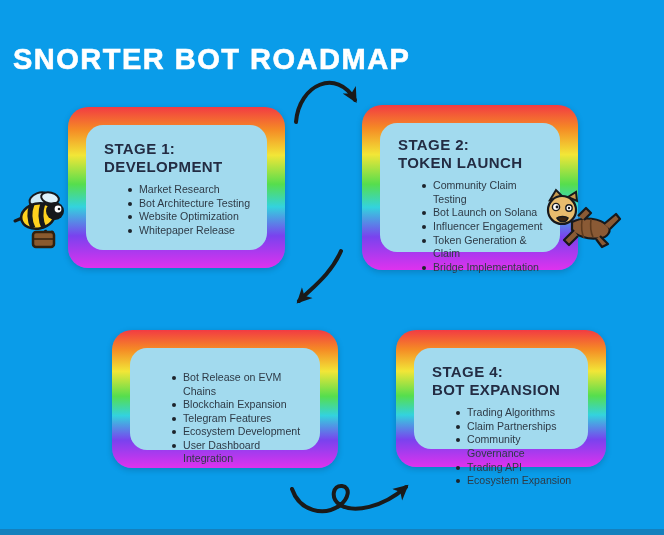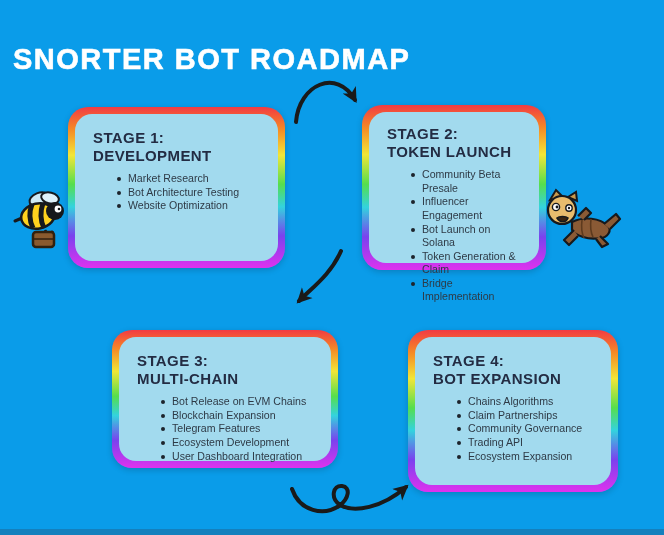--- a/index.html
+++ b/index.html
@@ -13,21 +13,21 @@
   .page-title{
     position:absolute;left:13px;top:14px;
     font-size:29px;font-weight:800;color:#ffffff;
     letter-spacing:1.5px;
     margin-top:29px;
     -webkit-text-stroke:0.6px #ffffff;
   }
   .card-frame{
     position:absolute;
     border-radius:20px;
-    padding:7px;
+    padding:18px;
     background:linear-gradient(180deg,#f23b43 0%,#f58a25 14%,#f2e637 30%,#56de4d 48%,#33d3de 62%,#7a42ee 80%,#df32ee 100%);
     box-shadow:0 2px 6px rgba(0,0,0,0.18);
     box-sizing:border-box;
   }
   .card-inner{
     width:100%;height:100%;
     border-radius:17px;
     background:#a2daee;
     box-sizing:border-box;
     padding:15px 8px 8px 18px;
@@ -74,64 +74,61 @@
   <div class="card-frame" style="left:68px;top:107px;width:217px;height:161px;">
     <div class="card-inner">
       <div class="stage-title">
         <span>STAGE 1:</span><br>
         <span>DEVELOPMENT</span>
       </div>
       <ul class="stage-list">
           <li>Market Research</li>
           <li>Bot Architecture Testing</li>
           <li>Website Optimization</li>
+          <li>Whitepaper Release</li>
         </ul>
     </div>
   </div>
 
-  <div class="card-frame" style="left:362px;top:105px;width:184px;height:165px;">
+  <div class="card-frame" style="left:362px;top:105px;width:216px;height:165px;">
     <div class="card-inner" style="padding-top:13px;">
       <div class="stage-title">
         <span>STAGE 2:</span><br>
         <span>TOKEN LAUNCH</span>
       </div>
       <ul class="stage-list">
-          <li>Community Beta Presale</li>
+          <li>Community Claim Testing</li>
+          <li>Bot Launch on Solana</li>
           <li>Influencer Engagement</li>
-          <li>Bot Launch on Solana</li>
           <li>Token Generation &amp; Claim</li>
           <li>Bridge Implementation</li>
         </ul>
     </div>
   </div>
 
   <div class="card-frame" style="left:112px;top:330px;width:226px;height:138px;">
     <div class="card-inner">
-      <div class="stage-title">
-        <span>STAGE 3:</span><br>
-        <span>MULTI-CHAIN</span>
-      </div>
       <ul class="stage-list">
           <li>Bot Release on EVM Chains</li>
           <li>Blockchain Expansion</li>
           <li>Telegram Features</li>
           <li>Ecosystem Development</li>
           <li>User Dashboard Integration</li>
         </ul>
     </div>
   </div>
 
-  <div class="card-frame" style="left:408px;top:330px;width:210px;height:162px;">
+  <div class="card-frame" style="left:396px;top:330px;width:210px;height:137px;">
     <div class="card-inner">
       <div class="stage-title">
         <span>STAGE 4:</span><br>
         <span>BOT EXPANSION</span>
       </div>
       <ul class="stage-list">
-          <li>Chains Algorithms</li>
+          <li>Trading Algorithms</li>
           <li>Claim Partnerships</li>
           <li>Community Governance</li>
           <li>Trading API</li>
           <li>Ecosystem Expansion</li>
         </ul>
     </div>
   </div>
 
   <svg class="arrow-layer" viewBox="0 0 664 535">
     <defs>

